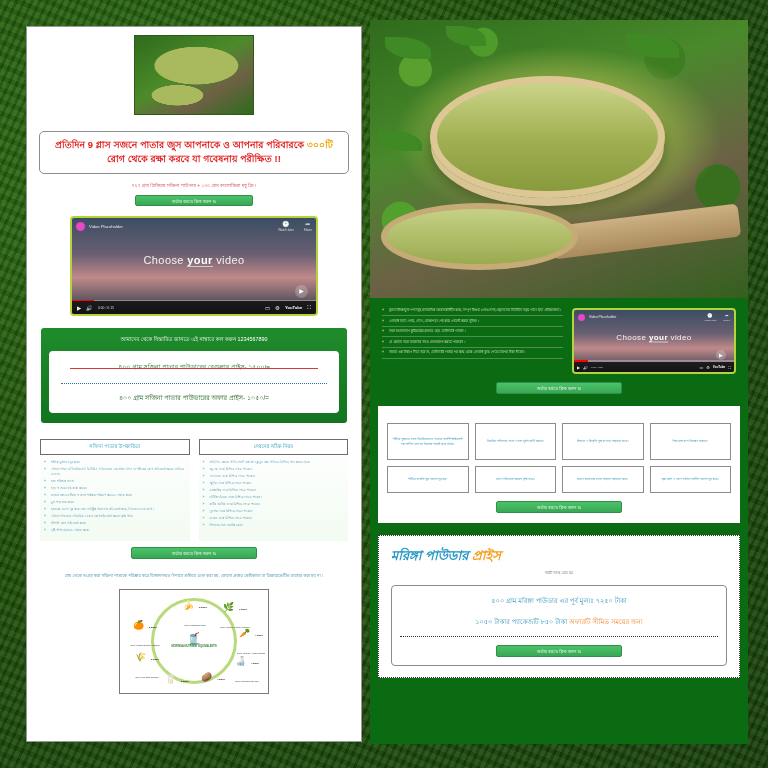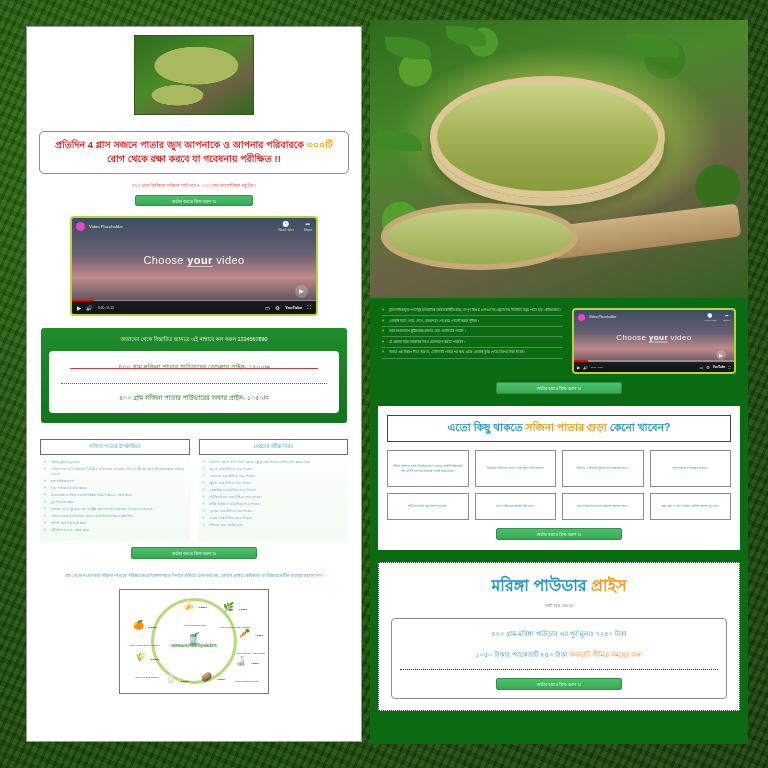--- a/index.html
+++ b/index.html
@@ -210,21 +210,21 @@
     align-items:center; justify-content:center; text-align:center;
     padding:3px 3px; color:#2f8fb5; font-size:3.1px; line-height:1.45;
   }
   .gcard.short { min-height:27px; }
 
   .pricesec {
     margin:12px 8px 0; background:#fff; border:1.8px dotted #333;
     padding:10px 12px 11px;
   }
   .price-title {
-    text-align:center; color:#2196c7; font-size:16px; font-weight:bold;
+    color:#2196c7; font-size:13px; font-weight:bold;font-style:italic;
   }
   .price-title .hl { color:#f59c1a; }
   .price-sub { text-align:center; color:#555; font-size:3.4px; margin-top:4px; }
   .price-inner {
     margin-top:9px; border:1px solid #8c8c8c; border-radius:4px;
     padding:9px 8px 8px; text-align:center;
   }
   .price-line { color:#2a8fb8; font-size:6.6px; margin-bottom:9px; }
   .price-line2 { color:#2a8fb8; font-size:6.6px; }
   .price-line2 .hl { color:#f07c1a; }
@@ -238,21 +238,21 @@
   <div class="panel-left">
 
     <div class="hero-left" style="background:
            radial-gradient(ellipse 50% 34% at 52% 38%, #a9b95d 0 70%, transparent 72%),
            radial-gradient(ellipse 30% 18% at 36% 76%, #a9b95d 0 72%, transparent 74%),
            linear-gradient(150deg,#2f6b1c,#4c8b2a 45%,#6d6144 70%,#2f6b1c);
            border:1px solid #2f5a18;"></div>
 
     <div class="headline-box">
       <div class="headline">
-        <span>প্রতিদিন 4 গ্লাস সজনে পাতার জুস আপনাকে ও আপনার পরিবারকে </span><span class="num">৩০০টি</span><span> রোগ থেকে রক্ষা করবে যা গবেষনায় পরীক্ষিত !!</span>
+        <span>প্রতিদিন 9 গ্লাস সজনে পাতার জুস আপনাকে ও আপনার পরিবারকে </span><span class="num">৩০০টি</span><span> রোগ থেকে রক্ষা করবে যা গবেষনায় পরীক্ষিত !!</span>
       </div>
     </div>
 
     <div class="freegift">৭২৫ গ্রাম প্রিমিয়াম সজিনা পাউডার + ১০০ গ্রাম কালোজিরা মধু ফ্রি ।</div>
 
     <div class="cta">অর্ডার করতে ক্লিক করুন ↻</div>
 
     <div class="video">
       <div class="v-top">
         <span class="v-dot"></span>
@@ -445,23 +445,20 @@
             <span class="v-yt" style="font-size:3px">YouTube</span>
             <span class="v-ic" style="font-size:4px">⛶</span>
           </span>
         </div>
       </div>
     </div>
 
     <div class="cta wide" style="margin-top:8px">অর্ডার করতে ক্লিক করুন ↻</div>
 
     <div class="whitesec">
-      <div class="sec-title">
-        <span>এতো কিছু থাকতে </span><span class="hl">সজিনা পাতার গুড়া</span><span> কেনো খাবেন?</span>
-      </div>
       <div class="grid">
         <div class="gcard">শরীরে সুস্থতার জন্য নিয়মিতভাবে খাবারে অ্যান্টিঅক্সিডেন্ট সহ জটিল রোগের বিরুদ্ধে লড়াই করে থাকে।</div>
         <div class="gcard">নিয়মিত সজিনার পাতা খেলে দুর্বল কাটি কমায়।</div>
         <div class="gcard">লিভার ও কিডনি সুস্থ রাখতে সহায়তা করে।</div>
         <div class="gcard">উচ্চ রক্ত চাপ নিয়ন্ত্রণ থাকবে।</div>
         <div class="gcard short">শরীরে বাড়তি ঘুম সমস্যা দূর হয়।</div>
         <div class="gcard short">রোগ প্রতিরোধ ক্ষমতা বৃদ্ধি করে।</div>
         <div class="gcard short">কারণ কমানোর জন্য সাহায্য সহায়তা করে।</div>
         <div class="gcard short">ত্বক,কেশ ও চোখ জনিত জটিল সমস্যা দূর করে।</div>
       </div>

